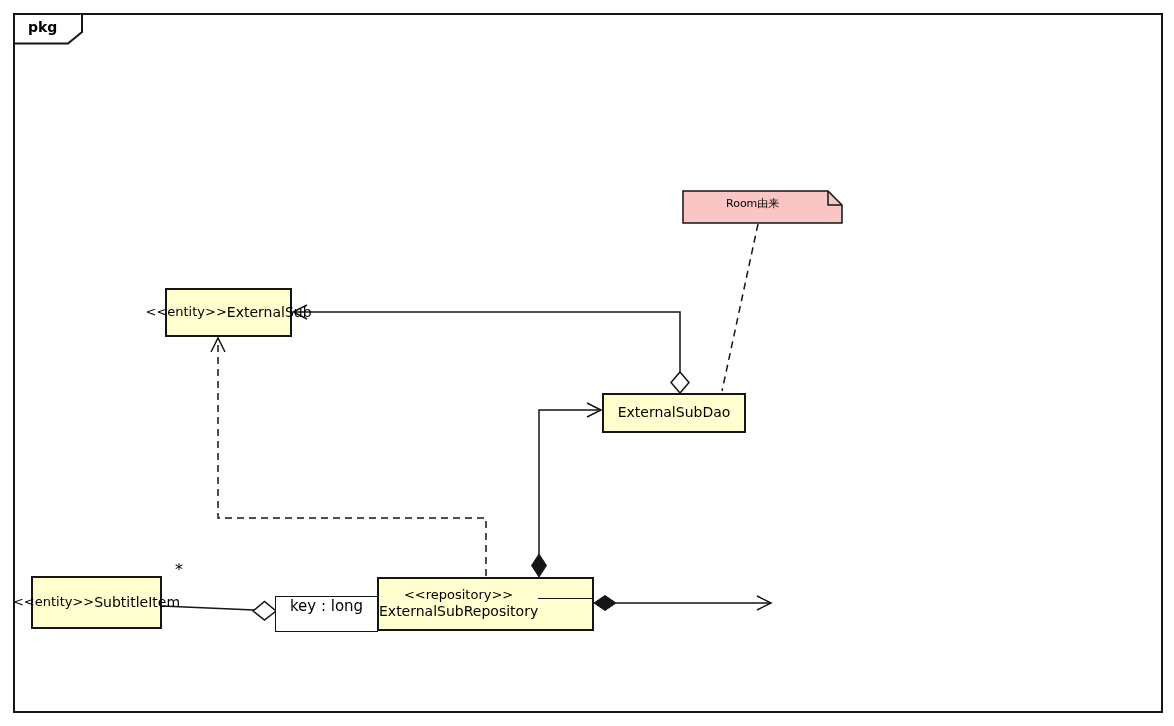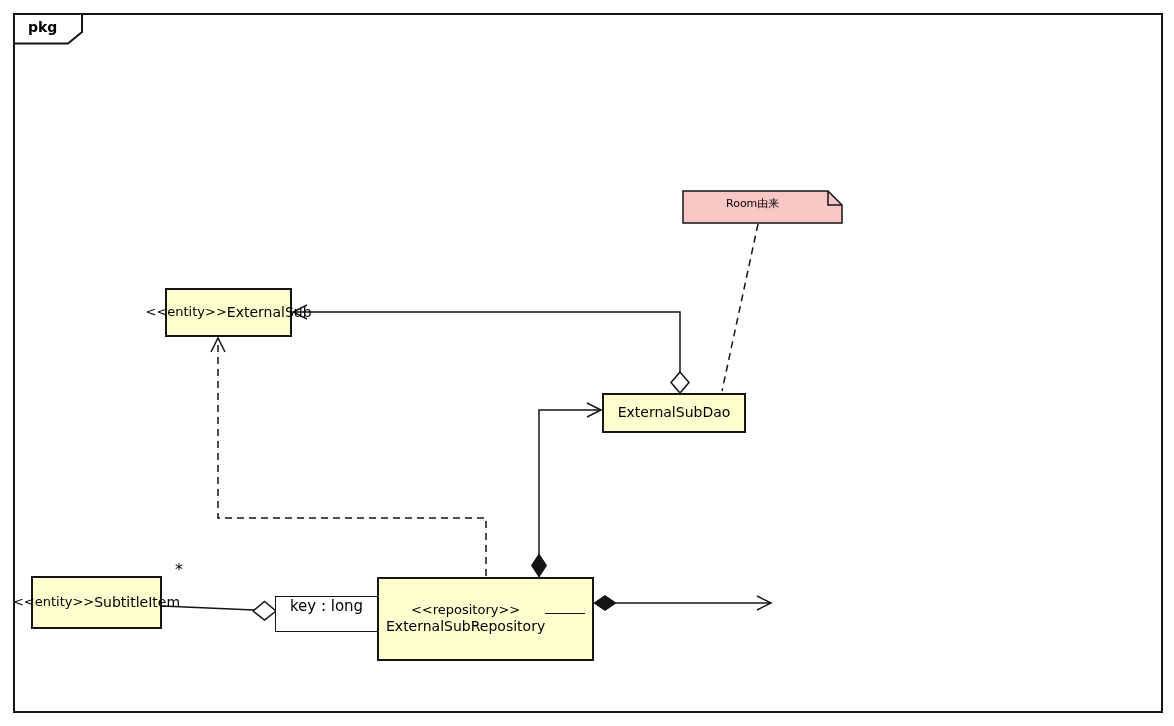--- a/index.html
+++ b/index.html
@@ -27,22 +27,22 @@
   }
   .uml-class .stereo{font-size:13px;}
   .uml-class .cname{font-size:14px;font-weight:normal;}
 
   #box-external-sub{left:165px;top:288px;width:127px;height:49px;}
   #box-external-sub-dao{left:602px;top:393px;width:144px;height:40px;}
   #box-subtitle-item{left:31px;top:576px;width:131px;height:53px;}
   #box-coroutine-context-provider{left:773px;top:580px;width:247px;height:41px;}
 
   #box-external-sub-repository{
-    left:377px;top:577px;width:217px;height:84px;
-    justify-content:space-between;padding:7px;
+    left:377px;top:577px;width:217px;height:54px;
+    justify-content:space-between;padding:0;
   }
   #box-external-sub-repository .title-compartment{
     flex:1;display:flex;flex-direction:column;align-items:center;justify-content:center;width:100%;
   }
   #box-external-sub-repository .empty-compartment{
     width:100%;height:12px;border-top:1.5px solid #151515;box-sizing:border-box;
   }
 
   #qualifier-box{
     position:absolute;left:275px;top:596px;width:103px;height:36px;

